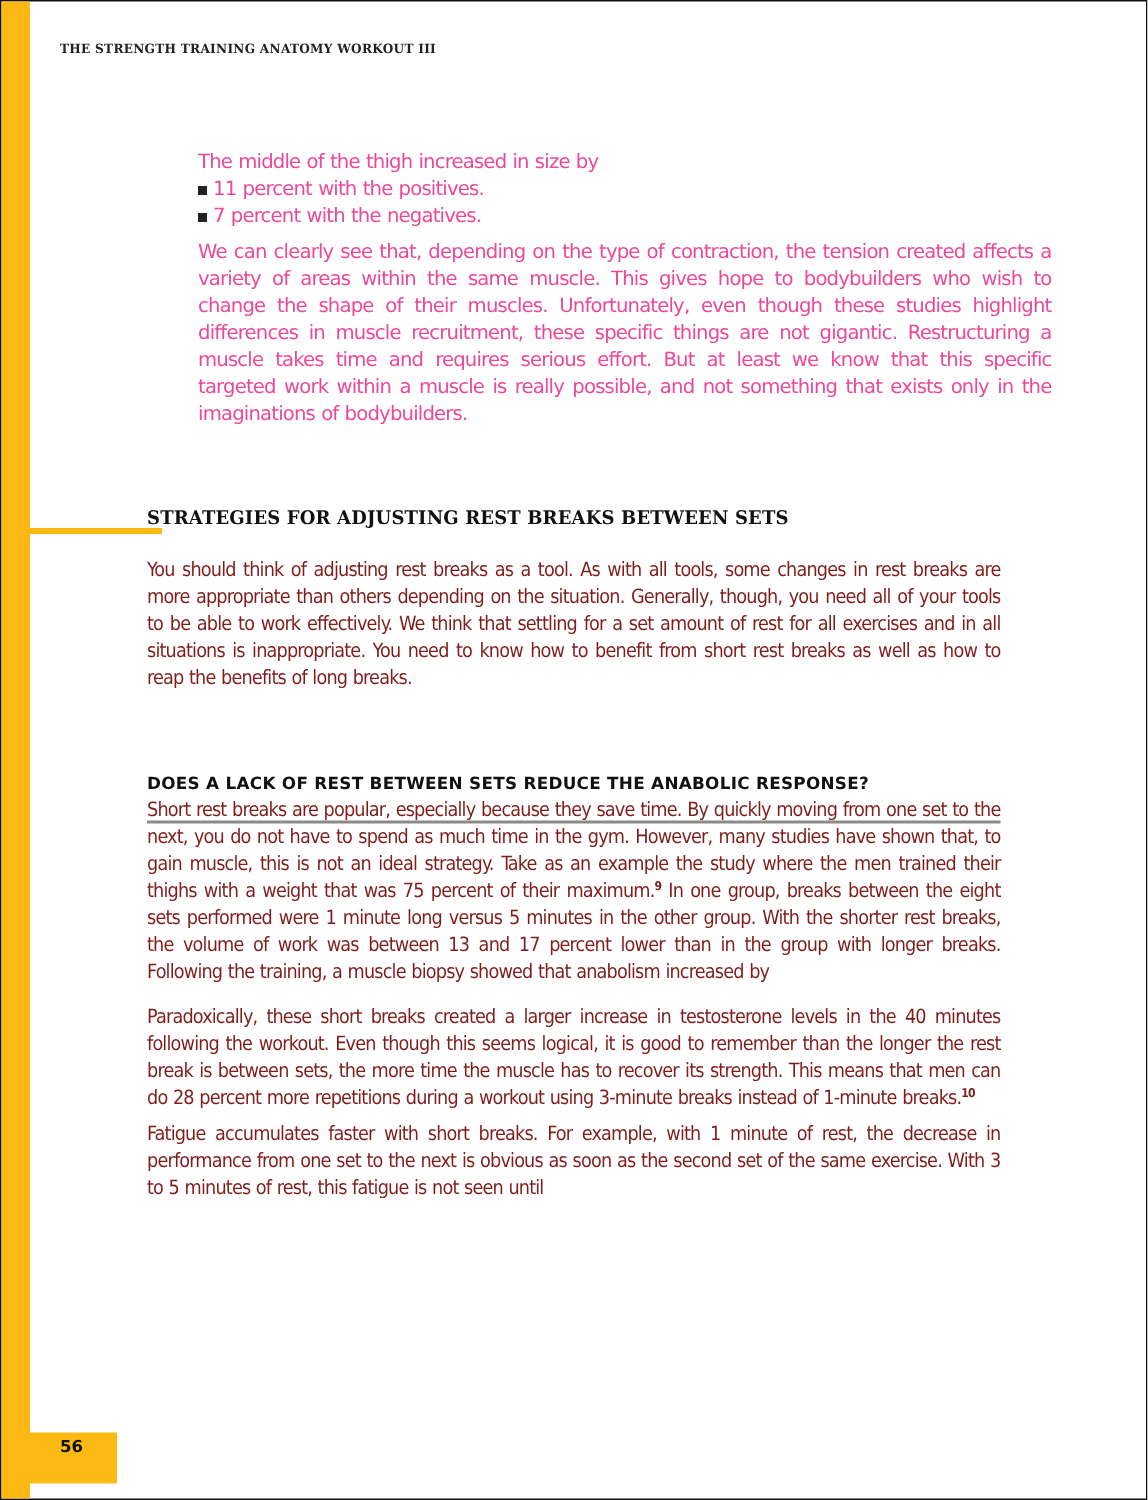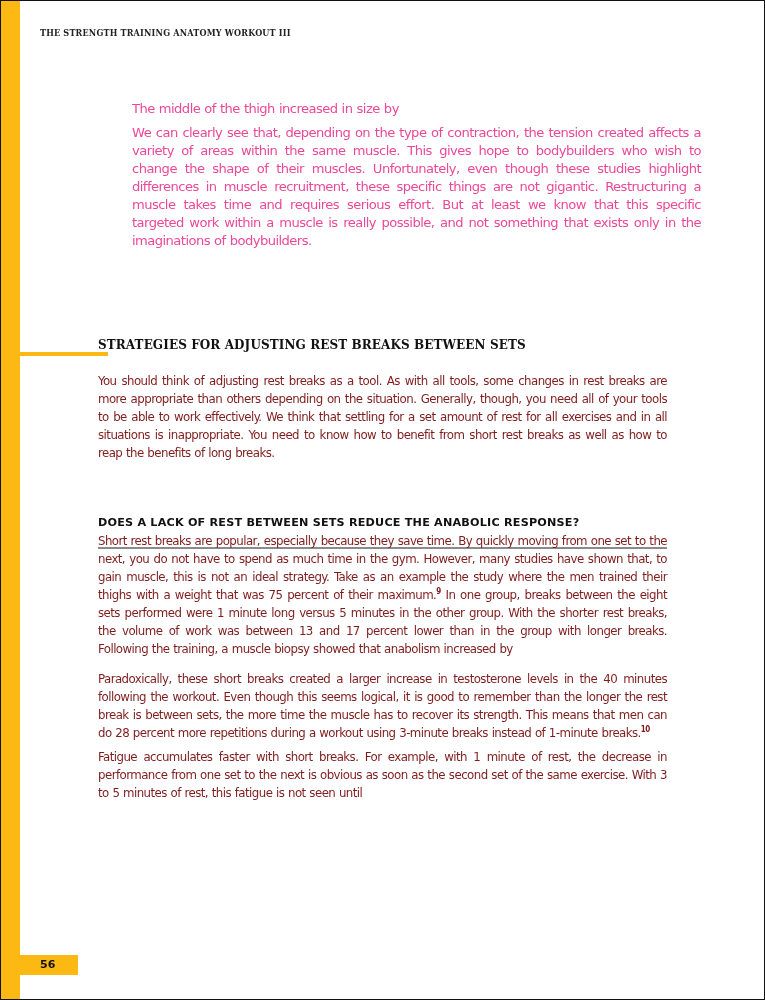--- a/index.html
+++ b/index.html
@@ -13,33 +13,37 @@
   ul.bullets { list-style: none; margin: 0; padding: 0; }
   ul.bullets li { position: relative; padding-left: 10px; }
   ul.bullets li::before { content: ""; position: absolute; left: 0; top: 6px; width: 6px; height: 6px; background: #222; }
   .gap6 { height: 6px; }
   .h1-bar { position: absolute; left: 20px; top: 352px; width: 88px; height: 4px; background: #FDB913; }
   .h1 { position: absolute; left: 98px; top: 337px; font-family: "DejaVu Serif", serif; font-weight: bold; font-size: 12.5px; letter-spacing: 0.1px; color: #111; transform: scaleX(0.96); transform-origin: left; white-space: nowrap; }
   .h2 { position: absolute; left: 98px; top: 516px; width: 569px; font-family: "DejaVu Sans", sans-serif; font-weight: bold; font-size: 11.2px; letter-spacing: 0.2px; color: #111; padding-bottom: 18px; border-bottom: 2px solid #8a8a8a; white-space: nowrap; }
   .block { position: absolute; left: 98px; width: 569px; color: #7f1d1d; font-size: 13.1px; line-height: 18px; }
   .block p { margin: 0; text-align: justify; }
   sup { font-size: 8px; line-height: 0; vertical-align: 5px; font-weight: bold; }
-  .folio { position: absolute; left: 20px; top: 955px; width: 58px; height: 20px; background: #FDB913; }
+  .folio { position: absolute; left: 20px; top: 955px; width: 58px; height: 34px; background: #FDB913; }
   .folio span { position: absolute; left: 20px; top: 3px; font-family: "DejaVu Sans", sans-serif; font-weight: bold; font-size: 11px; color: #111; }
 </style>
 </head>
 <body>
 
 <div class="frame"></div>
 <div class="stripe"></div>
 
 <div class="running-head">THE STRENGTH TRAINING ANATOMY WORKOUT III</div>
 
 <div class="content cond">
   <p>The middle of the thigh increased in size by</p>
+  <ul class="bullets">
+    <li>11 percent with the positives.</li>
+    <li>7 percent with the negatives.</li>
+  </ul>
   <div class="gap6"></div>
   <p>We can clearly see that, depending on the type of contraction, the tension created affects a variety of areas within the same muscle. This gives hope to bodybuilders who wish to change the shape of their muscles. Unfortunately, even though these studies highlight differences in muscle recruitment, these specific things are not gigantic. Restructuring a muscle takes time and requires serious effort. But at least we know that this specific targeted work within a muscle is really possible, and not something that exists only in the imaginations of bodybuilders.</p>
 </div>
 
 <div class="h1-bar"></div>
 <div class="h1">STRATEGIES FOR ADJUSTING REST BREAKS BETWEEN SETS</div>
 
 <div class="block cond" style="top:372px;">
   <p>You should think of adjusting rest breaks as a tool. As with all tools, some changes in rest breaks are more appropriate than others depending on the situation. Generally, though, you need all of your tools to be able to work effectively. We think that settling for a set amount of rest for all exercises and in all situations is inappropriate. You need to know how to benefit from short rest breaks as well as how to reap the benefits of long breaks.</p>
 </div>

